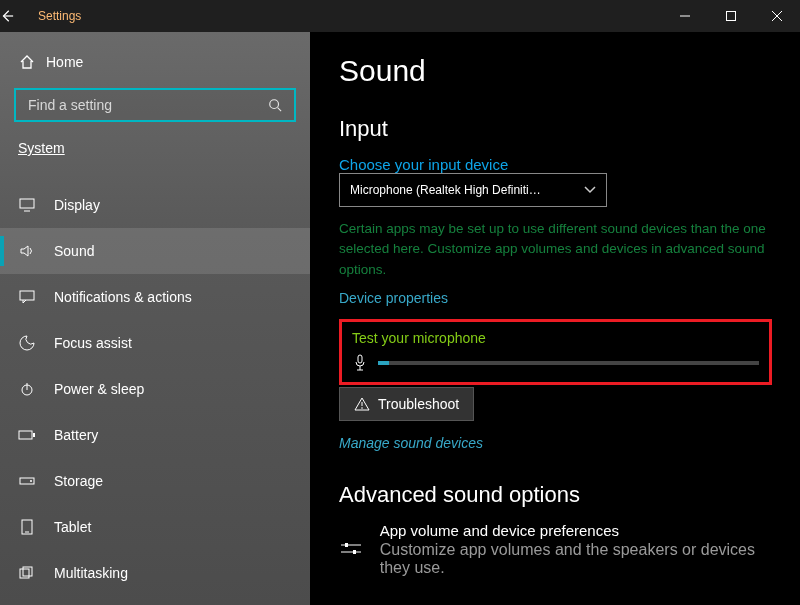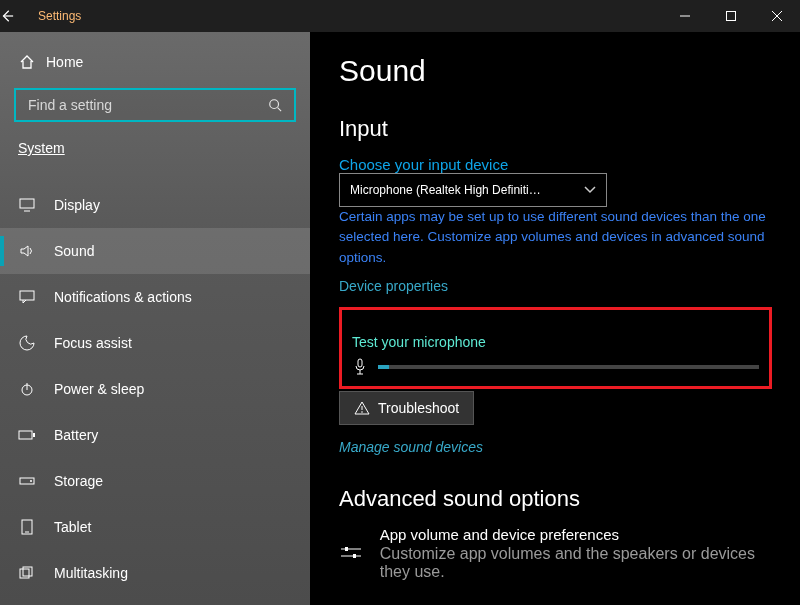--- a/index.html
+++ b/index.html
@@ -25,24 +25,24 @@
   .nav-item { display: flex; align-items: center; gap: 18px; height: 46px; padding-left: 18px; position: relative; }
   .nav-item .icon { width: 18px; display:flex; justify-content:center; align-items:center; }
   .nav-item.active { background: rgba(255,255,255,0.12); }
   .nav-item.active::before { content:""; position:absolute; left:0; top:8px; bottom:8px; width:4px; background:#0aa2b5; }
   .content { flex: 1; background: #000; padding: 22px 28px 12px 28px; overflow: hidden; }
   h1.page { font-weight: 500; font-size: 30px; margin-bottom: 28px; }
   h2.sec { font-weight: 400; font-size: 22px; margin-bottom: 14px; }
   .label { font-size: 15px; color: #0ea5e9; }
   .dropdown { width: 268px; height: 34px; border: 1px solid #888; display: flex; align-items: center; padding: 0 10px; font-size: 12px; justify-content: space-between; cursor: default; }
   .dropdown .chev { font-size: 12px; color: #ccc; }
-  .para { font-size: 13.5px; color: #3b82f6; line-height: 1.5; margin-top: 0; max-width: 440px; }
+  .para { font-size: 13.5px; color: #15803d; line-height: 1.5; margin-top: 12px; max-width: 440px; }
   .link { color: #38a9c9; font-size: 14px; margin-top: 10px; display: inline-block; }
   .highlight-box { border: 3px solid #ec1c24; padding: 8px 10px 10px 10px; margin-top: 12px; }
-  .test-label { font-size: 14px; color: #5eead4; margin-top: 16px; }
+  .test-label { font-size: 14px; color: #84cc16; }
   .mic-row { display: flex; align-items: center; gap: 10px; margin-top: 8px; }
   .mic-row .micicon { width: 16px; display:flex; justify-content:center; }
   .meter { flex:1; height: 4px; background: #444; position: relative; }
   .meter-fill { position:absolute; left:0; top:0; bottom:0; width: 3%; background:#2aa3c0; }
   .btn { display: inline-flex; align-items: center; gap: 8px; height: 34px; padding: 0 14px; background: #333; border: 1px solid #555; font-size: 14px; margin-top: 2px; }
   .adv-row { display:flex; gap:16px; margin-top:14px; align-items:center; }
   .adv-row .aicon { width:28px; padding-top:2px; display:flex; justify-content:center; }
   .adv-row .atitle { font-size:15px; color:#fff; }
   .adv-row .adesc { font-size:16px; color:#9a9a9a; margin-top:2px; }
   svg { display:block; }

